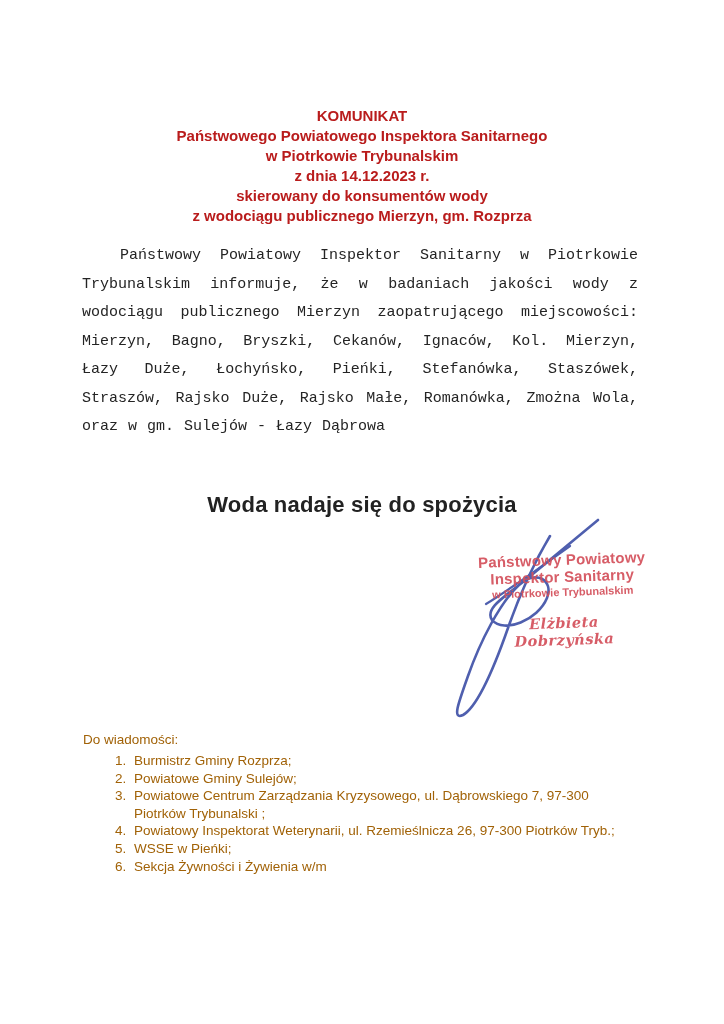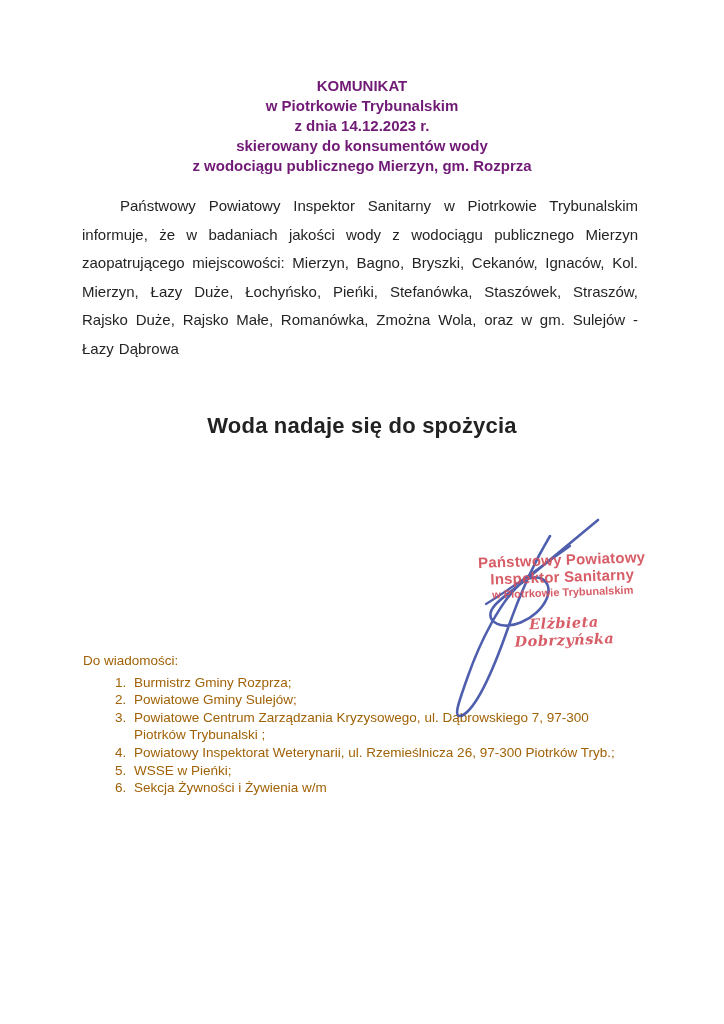--- a/index.html
+++ b/index.html
@@ -10,37 +10,38 @@
     position: relative;
     overflow: hidden;
     font-family: "Liberation Sans", sans-serif;
     color: #1f1f1f;
     -webkit-font-smoothing: antialiased;
   }
   .page { position: relative; width: 100%; height: 100%; }
 
   
   .doc-header {
-    padding-top: 76px;
+    padding-top: 106px;
     text-align: center;
     font-weight: bold;
     font-size: 15px;
     line-height: 20px;
-    color: #701a75;
+    color: #b91c1c;
   }
 
   
   .body-paragraph {
     margin: 16px 86px 0 82px;
     font-size: 15px;
     line-height: 28.5px;
     text-align: justify;
     text-indent: 38px;
     color: #242424;
     word-spacing: 1px;
+    font-family: Liberation Mono, monospace;
   }
 
   
   .underlined-statement {
     margin-top: 6px;
     text-align: center;
     font-size: 15.5px;
     line-height: 30px;
     color: #242424;
   }
@@ -115,20 +116,21 @@
   }
   .distribution li { padding-left: 4px; }
 </style>
 </head>
 <body>
 
 <div class="page">
 
   <header class="doc-header">
     <div>KOMUNIKAT</div>
+    <div>Państwowego Powiatowego Inspektora Sanitarnego</div>
     <div>w Piotrkowie Trybunalskim</div>
     <div>z dnia 14.12.2023 r.</div>
     <div>skierowany do konsumentów wody</div>
     <div>z wodociągu publicznego Mierzyn, gm. Rozprza</div>
   </header>
 
   <p class="body-paragraph">Państwowy Powiatowy Inspektor Sanitarny w Piotrkowie Trybunalskim informuje, że w badaniach jakości wody z wodociągu publicznego Mierzyn zaopatrującego miejscowości: Mierzyn, Bagno, Bryszki, Cekanów, Ignaców, Kol. Mierzyn, Łazy Duże, Łochyńsko, Pieńki, Stefanówka, Staszówek, Straszów, Rajsko Duże, Rajsko Małe, Romanówka, Zmożna Wola, oraz w gm. Sulejów - Łazy Dąbrowa</p>
 
   <div class="underlined-statement">
   </div>

